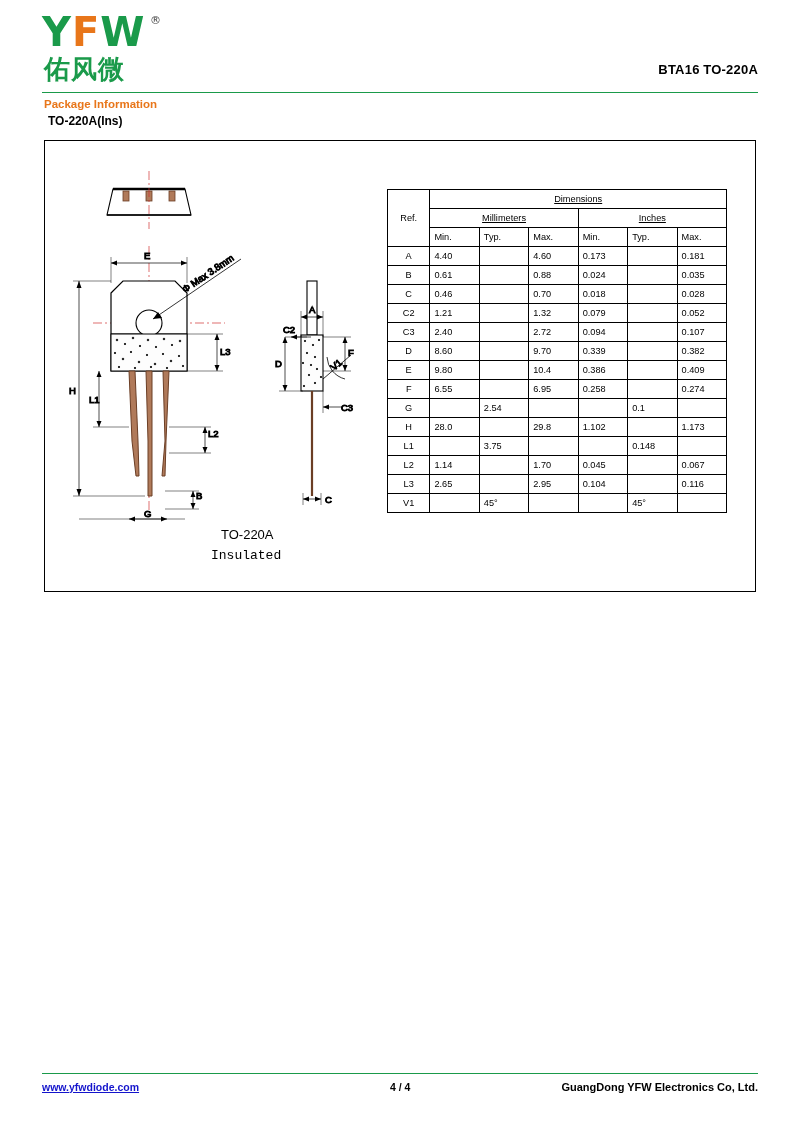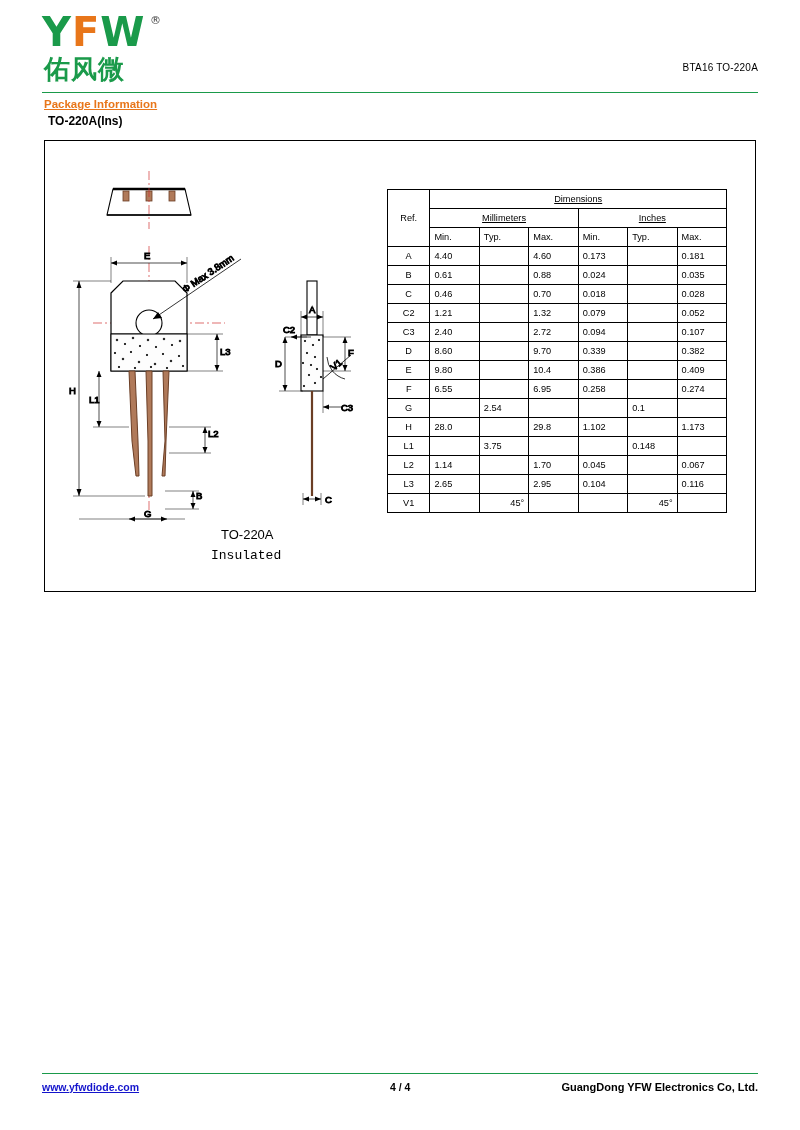--- a/index.html
+++ b/index.html
@@ -68,43 +68,42 @@
     font-weight: bold;
     color: #1a9a4a;
     font-family: "DejaVu Sans", sans-serif;
     letter-spacing: 1px;
   }
 
   .part-title {
     position: absolute;
     right: 42px;
     top: 62px;
-    font-size: 10px;
-    font-weight: normal;
+    font-size: 13px;
+    font-weight: bold;
     color: #000;
     letter-spacing: 0.2px;
   }
 
   .header-rule {
     position: absolute;
     left: 42px;
     top: 92px;
     width: 716px;
     height: 0;
     border-top: 1.6px solid #1a9a4a;
   }
 
   .section-title {
     position: absolute;
     left: 44px;
     top: 98px;
     font-size: 11.5px;
     font-weight: bold;
     color: #e8761a;
-    text-decoration: underline;
   }
 
   .package-name {
     position: absolute;
     left: 48px;
     top: 114px;
     font-size: 12px;
     font-weight: bold;
     color: #000;
   }
@@ -135,21 +134,21 @@
     border: 0.9px solid #000;
     height: 19px;
     padding: 0 4px;
     font-weight: normal;
     text-align: left;
     color: #000;
     box-sizing: border-box;
   }
   .dim-table .ref-col { width: 42px; text-align: center; }
   .dim-table .num-col { width: 49px; }
-  .dim-table .ctr { text-align: right; }
+  .dim-table .ctr { text-align: left; }
   .dim-table .hdr { text-align: center; text-decoration: underline; }
 
   
   .drawing {
     position: absolute;
     left: 0;
     top: 0;
     width: 712px;
     height: 452px;
   }

